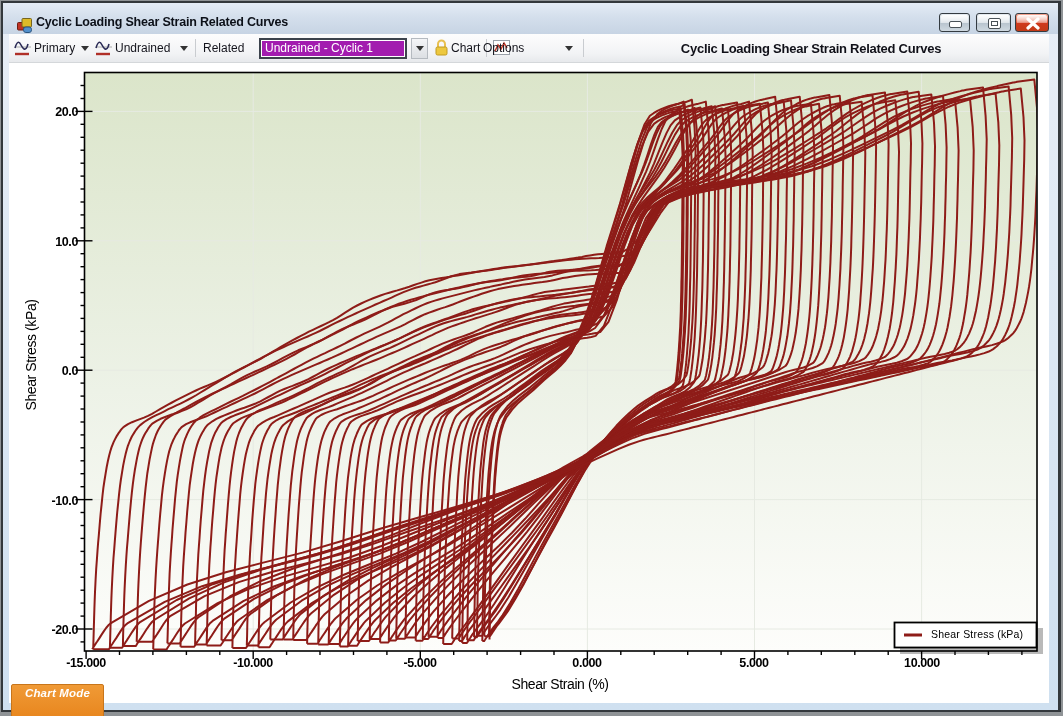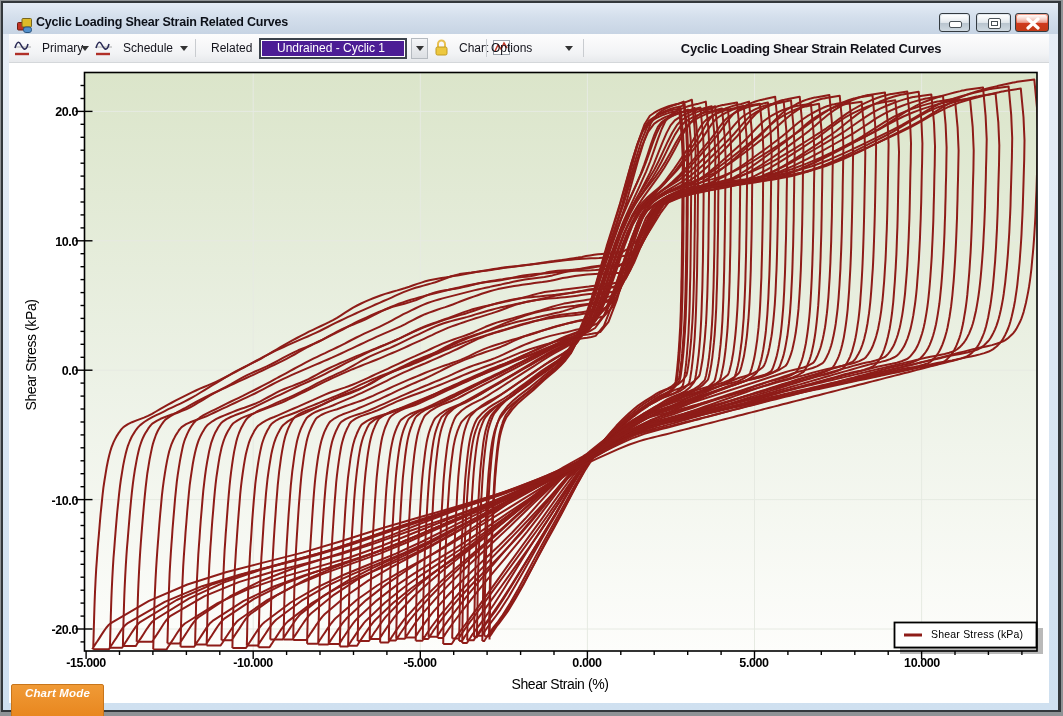--- a/index.html
+++ b/index.html
@@ -16,26 +16,26 @@
 .winbtn { position:absolute; top:13px; height:19px; border:1px solid #343b41; border-radius:3px; }
 .winbtn .sheen { position:absolute; left:1px; right:1px; top:1px; height:8px;
   background:linear-gradient(180deg,rgba(255,255,255,.95),rgba(255,255,255,.35)); border-radius:2px 2px 0 0; }
 #btnmin { left:939px; width:31px; background:linear-gradient(180deg,#e6ecf1 0%,#cdd7df 50%,#b7c3cd 51%,#cfd9e1 100%); }
 #btnmax { left:976px; width:35px; background:linear-gradient(180deg,#e6ecf1 0%,#cdd7df 50%,#b7c3cd 51%,#cfd9e1 100%); }
 #btnclose { left:1015px; width:34px; background:linear-gradient(180deg,#f5a894 0%,#e2654a 45%,#cf3a1d 55%,#c23a17 100%); }
 .toolbar { position:absolute; left:9px; top:34px; right:14px; height:29px;
   background:linear-gradient(180deg,#fdfdfd 0%,#f2f3f5 70%,#e7e9ec 100%);
   border-bottom:1px solid #d4d7da; }
 .tbitem { position:absolute; top:0; height:28px; display:flex; align-items:center;
-  font-size:12px; color:#14141c;margin-left:8px; }
+  font-size:12px; color:#14141c; }
 .sep { position:absolute; top:5px; width:1px; height:18px; background:#c9ccd0; }
 .combo { position:absolute; left:250px; top:4px; width:148px; height:21px;
   background:#fff; border:2px solid #3c434c; }
 .combosel { position:absolute; left:1px; top:1px; right:1px; bottom:1px;
-  background:#4c1d95; color:#fff; font-size:12px; line-height:15px; padding-left:15px; }
+  background:#a21caf; color:#fff; font-size:12px; line-height:15px; padding-left:3px; }
 .combobtn { position:absolute; left:402px; top:4px; width:17px; height:21px;
   background:linear-gradient(180deg,#f4f5f7,#dcdfe3); border:1px solid #b5bac0; }
 .tbtitle { position:absolute; left:667px; width:270px; top:0; height:28px; display:flex;
   align-items:center; justify-content:center; font-size:13px; font-weight:bold; color:#101018;
   letter-spacing:-0.25px; white-space:nowrap; }
 .chartmode { position:absolute; left:11px; top:684px; width:93px; height:35px;
   background:linear-gradient(180deg,#f09a36,#e8861e); border:1px solid #c8751a; border-radius:2px;
   color:#fff; font-size:11.5px; font-weight:bold; font-style:italic; text-align:center; line-height:17px; letter-spacing:0.2px; }
 </style></head><body>
 <div class="outer"></div>
@@ -77,21 +77,21 @@
   </svg>
   <div class="tbitem" style="left:25px">Primary</div>
   <svg class="arr" style="position:absolute;left:72px;top:12px" width="9" height="6">
       <path d="M0 0 L8 0 L4 5 Z" fill="#333"></path>
     </svg>
   <svg style="position:absolute;left:86px;top:5px" width="18" height="18" viewBox="0 0 18 18">
     <line x1="1" y1="8" x2="17" y2="8" stroke="#aaa" stroke-width="1"></line>
     <path d="M1 9 C3 2,5 2,7 6 C9 10,11 12,13 8 L14 5" fill="none" stroke="#2a2a55" stroke-width="1.6"></path>
     <line x1="1" y1="15" x2="15" y2="15" stroke="#b03028" stroke-width="2.4"></line>
   </svg>
-  <div class="tbitem" style="left:106px">Schedule</div>
+  <div class="tbitem" style="left:106px">Undrained</div>
   <svg class="arr" style="position:absolute;left:171px;top:12px" width="9" height="6">
       <path d="M0 0 L8 0 L4 5 Z" fill="#333"></path>
     </svg>
   <div class="sep" style="left:186px"></div>
   <div class="tbitem" style="left:194px">Related</div>
   <div class="combo">
       <div class="combosel">Undrained - Cyclic 1</div>
     </div>
   <div class="combobtn">
       <svg style="position:absolute;left:4px;top:7px" width="9" height="6">

